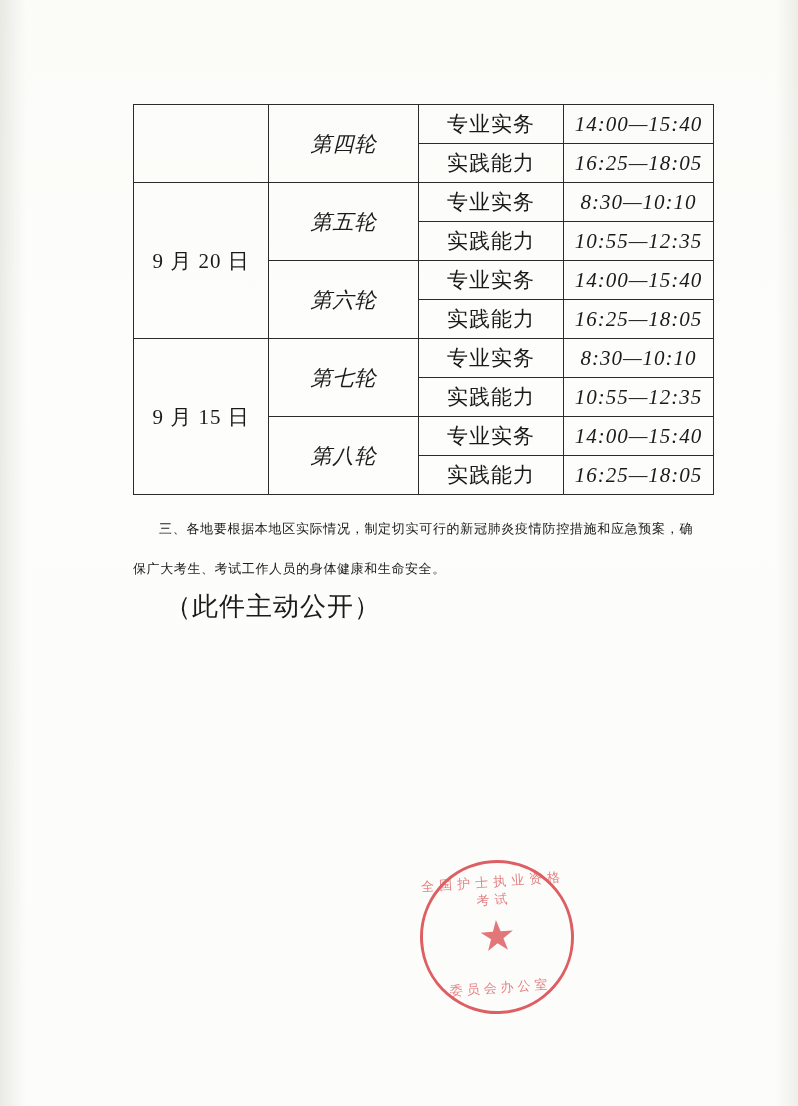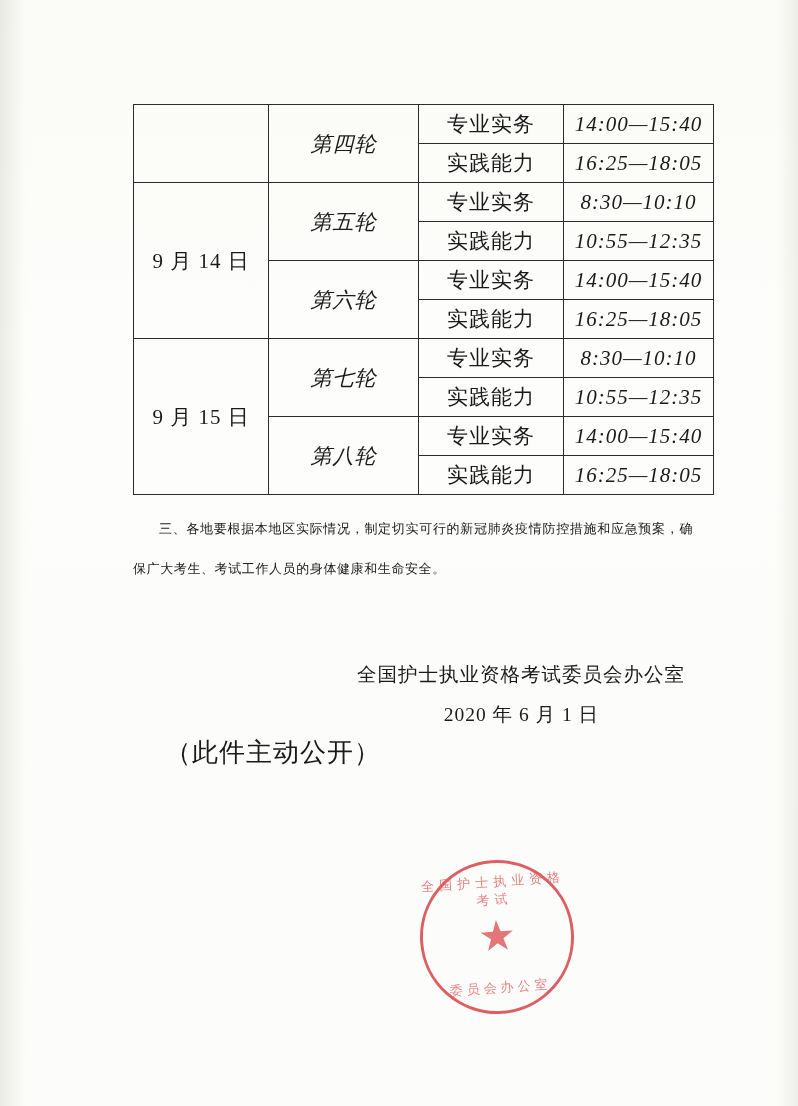--- a/index.html
+++ b/index.html
@@ -172,21 +172,21 @@
           <td class="col-round" rowspan="2">第四轮</td>
           <td class="col-subject">专业实务</td>
           <td class="col-time">14:00—15:40</td>
         </tr>
         <tr>
           <td class="col-subject">实践能力</td>
           <td class="col-time">16:25—18:05</td>
         </tr>
 
         <tr>
-          <td class="col-date" rowspan="4">9 月 14 日</td>
+          <td class="col-date" rowspan="4">9 月 20 日</td>
           <td class="col-round" rowspan="2">第五轮</td>
           <td class="col-subject">专业实务</td>
           <td class="col-time">8:30—10:10</td>
         </tr>
         <tr>
           <td class="col-subject">实践能力</td>
           <td class="col-time">10:55—12:35</td>
         </tr>
         <tr>
           <td class="col-round" rowspan="2">第六轮</td>
@@ -218,24 +218,20 @@
           <td class="col-time">16:25—18:05</td>
         </tr>
       </tbody>
     </table>
 
     <div class="body-block">
       <p class="para indent">三、各地要根据本地区实际情况，制定切实可行的新冠肺炎疫情防控措施和应急预案，确保广大考生、考试工作人员的身体健康和生命安全。</p>
     </div>
 
 
-    <div class="sign-block">
-      <div class="sign-line">全国护士执业资格考试委员会办公室</div>
-      <div class="sign-date">2020 年 6 月 1 日</div>
-    </div>
 
     <div class="footnote">（此件主动公开）</div>
 
   </div>
 
   <div class="seal">
     <div class="seal-inner"></div>
     <div class="seal-text-top">全国护士执业资格考试</div>
     <div class="seal-star">★</div>
     <div class="seal-text-bottom">委员会办公室</div>

